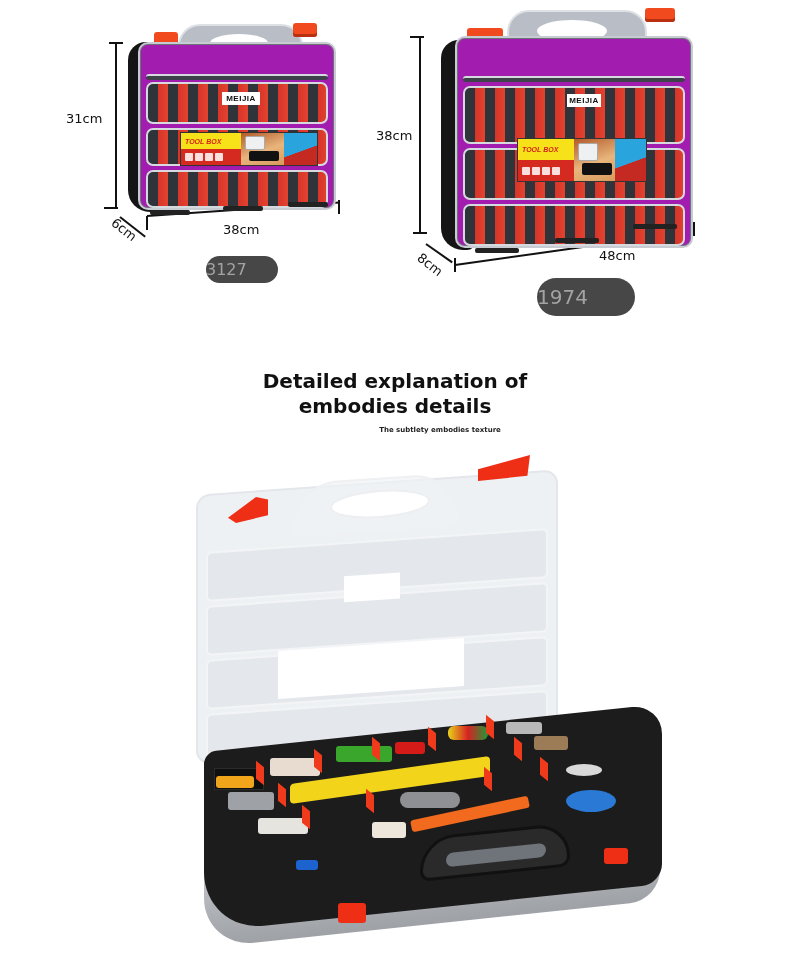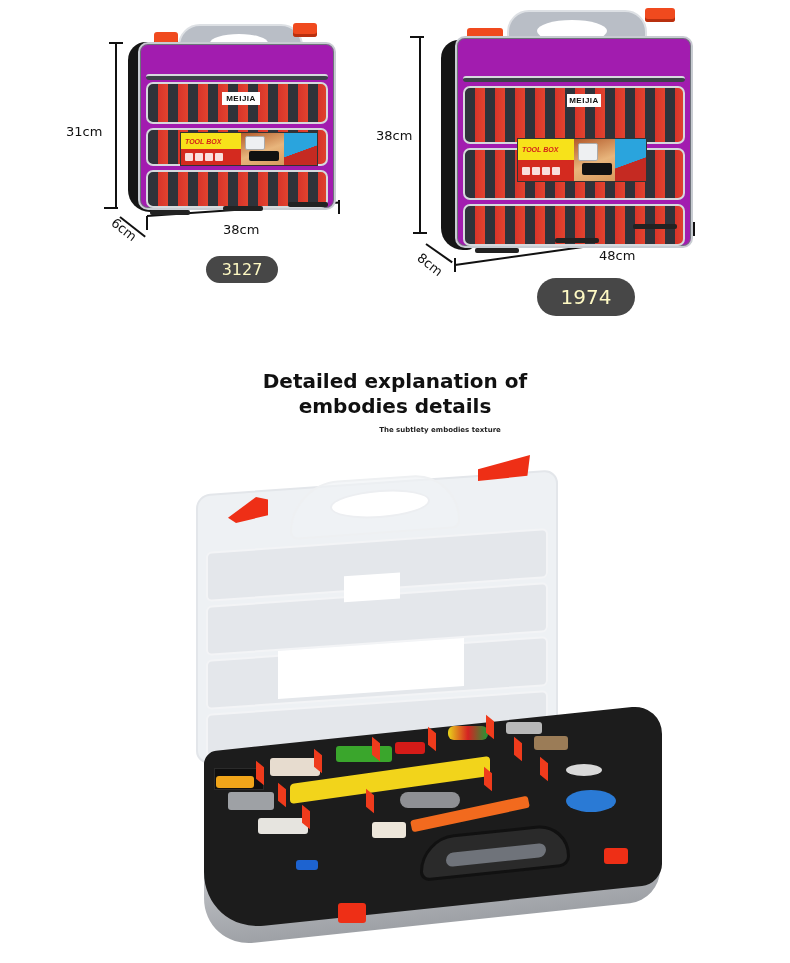--- a/index.html
+++ b/index.html
@@ -7,22 +7,22 @@
   body { position: relative; font-family: "DejaVu Sans", "Liberation Sans", sans-serif; color: #111; }
 
   
   .dim-v { position: absolute; width: 2px; background: #111; }
   .dim-h { position: absolute; height: 2px; background: #111; }
   .tick-h { position: absolute; height: 2px; width: 14px; background: #111; }
   .tick-v { position: absolute; width: 2px; height: 14px; background: #111; }
   .dim-label { position: absolute; font-size: 13px; color: #111; white-space: nowrap; font-family: "DejaVu Sans", sans-serif; }
 
   .pill {
-    position: absolute; background: #474747; color: #fef9c3; border-radius: 20px;
-    display: flex; align-items: center; justify-content: center;
+    position: absolute; background: #474747; color: #a3a3a3; border-radius: 20px;
+    display: flex; align-items: center; justify-content: flex-start;
     font-family: "DejaVu Sans", sans-serif;
   }
 
   
   .box { position: absolute; }
   .box .back { position: absolute; background: #151515; border-radius: 18px 8px 8px 22px; }
   .box .shell {
     position: absolute; background: #a21caf; border: 2px solid #c8ccd2; border-radius: 10px;
     box-shadow: inset 0 0 0 1px #6d727a;
     overflow: hidden;
@@ -76,21 +76,21 @@
   .tray-handle { position: absolute; background: #2a2a2a; border: 3px solid #111; border-radius: 40px 40px 12px 12px; }
 </style>
 </head>
 <body>
 
 <div>
 
   <div class="tick-h" style="left:109px;top:42px;"></div>
   <div class="dim-v" style="left:115px;top:42px;height:166px;"></div>
   <div class="tick-h" style="left:104px;top:207px;"></div>
-  <div class="dim-label" style="left:66px;top:124px;">31cm</div>
+  <div class="dim-label" style="left:66px;top:111px;">31cm</div>
 
   <div class="dim-h" style="left:120px;top:216px;width:32px;transform:rotate(38deg);transform-origin:left center;"></div>
   <div class="dim-label" style="left:110px;top:222px;transform:rotate(38deg);">6cm</div>
 
   <div class="dim-h" style="left:147px;top:215px;width:193px;transform:rotate(-4deg);transform-origin:left center;"></div>
   <div class="tick-v" style="left:338px;top:200px;"></div>
   <div class="tick-v" style="left:146px;top:216px;"></div>
   <div class="dim-label" style="left:223px;top:222px;">38cm</div>
 
   <div class="box" style="left:128px;top:20px;width:220px;height:200px;">

